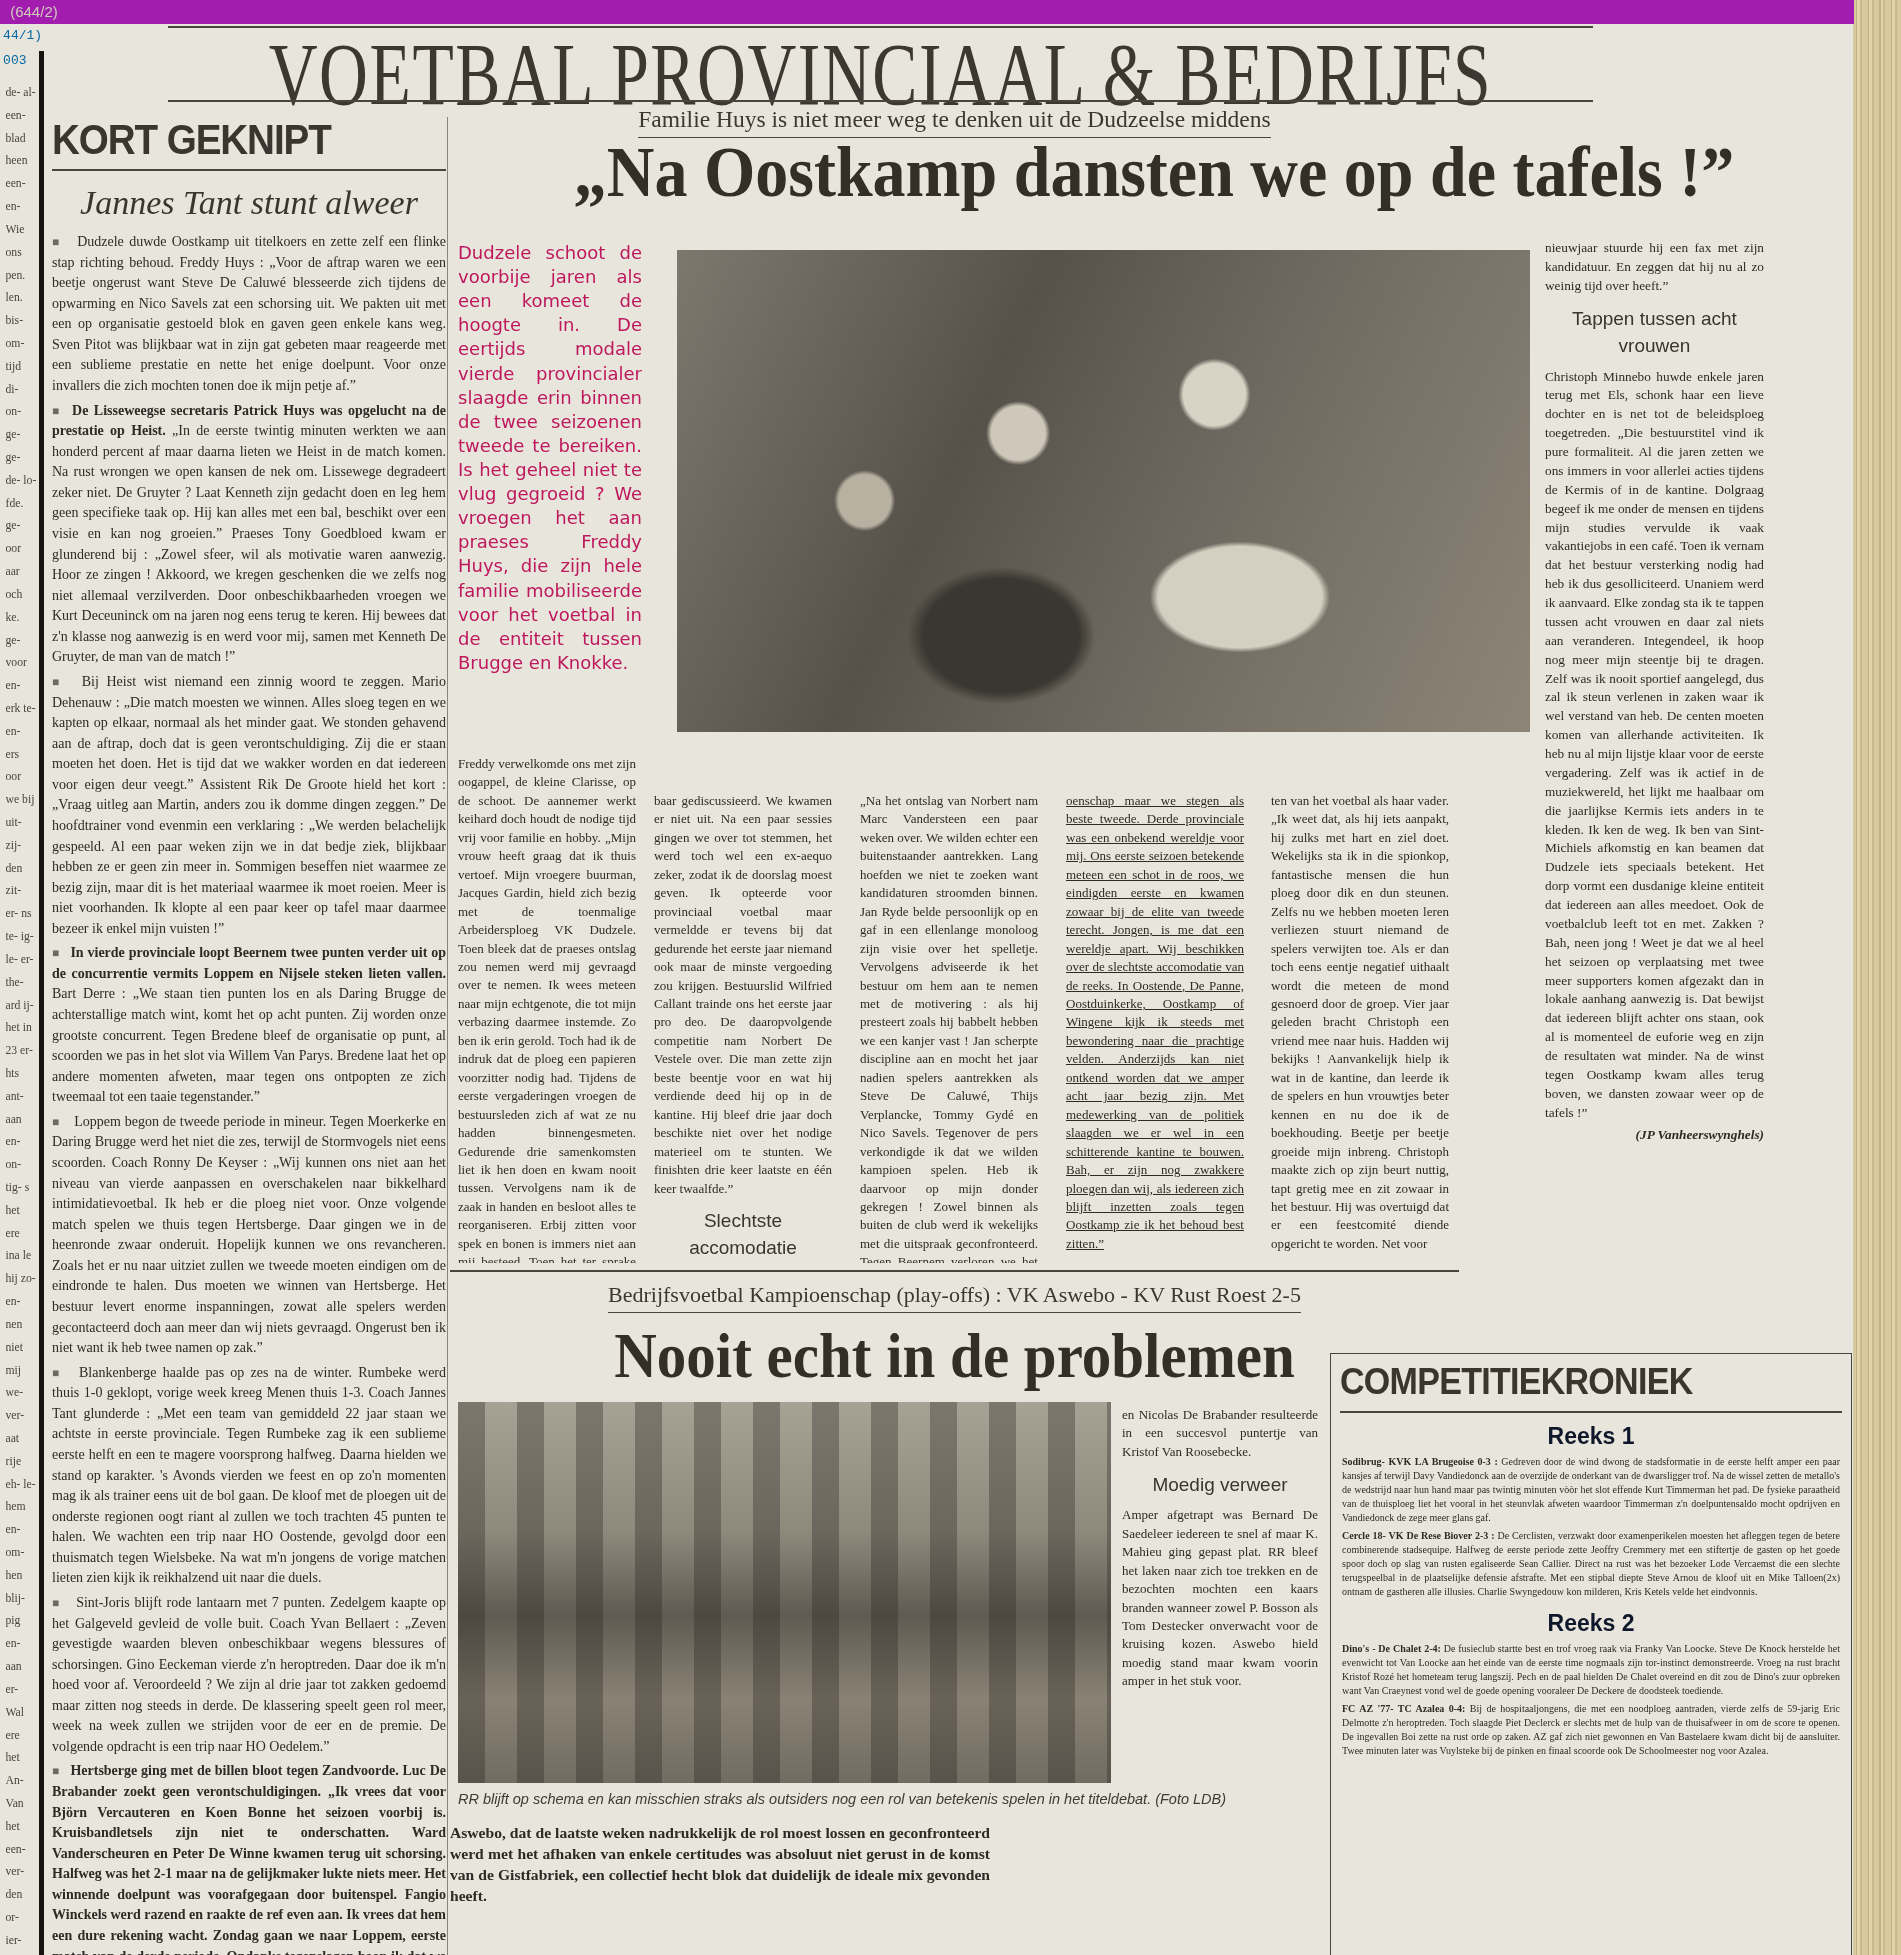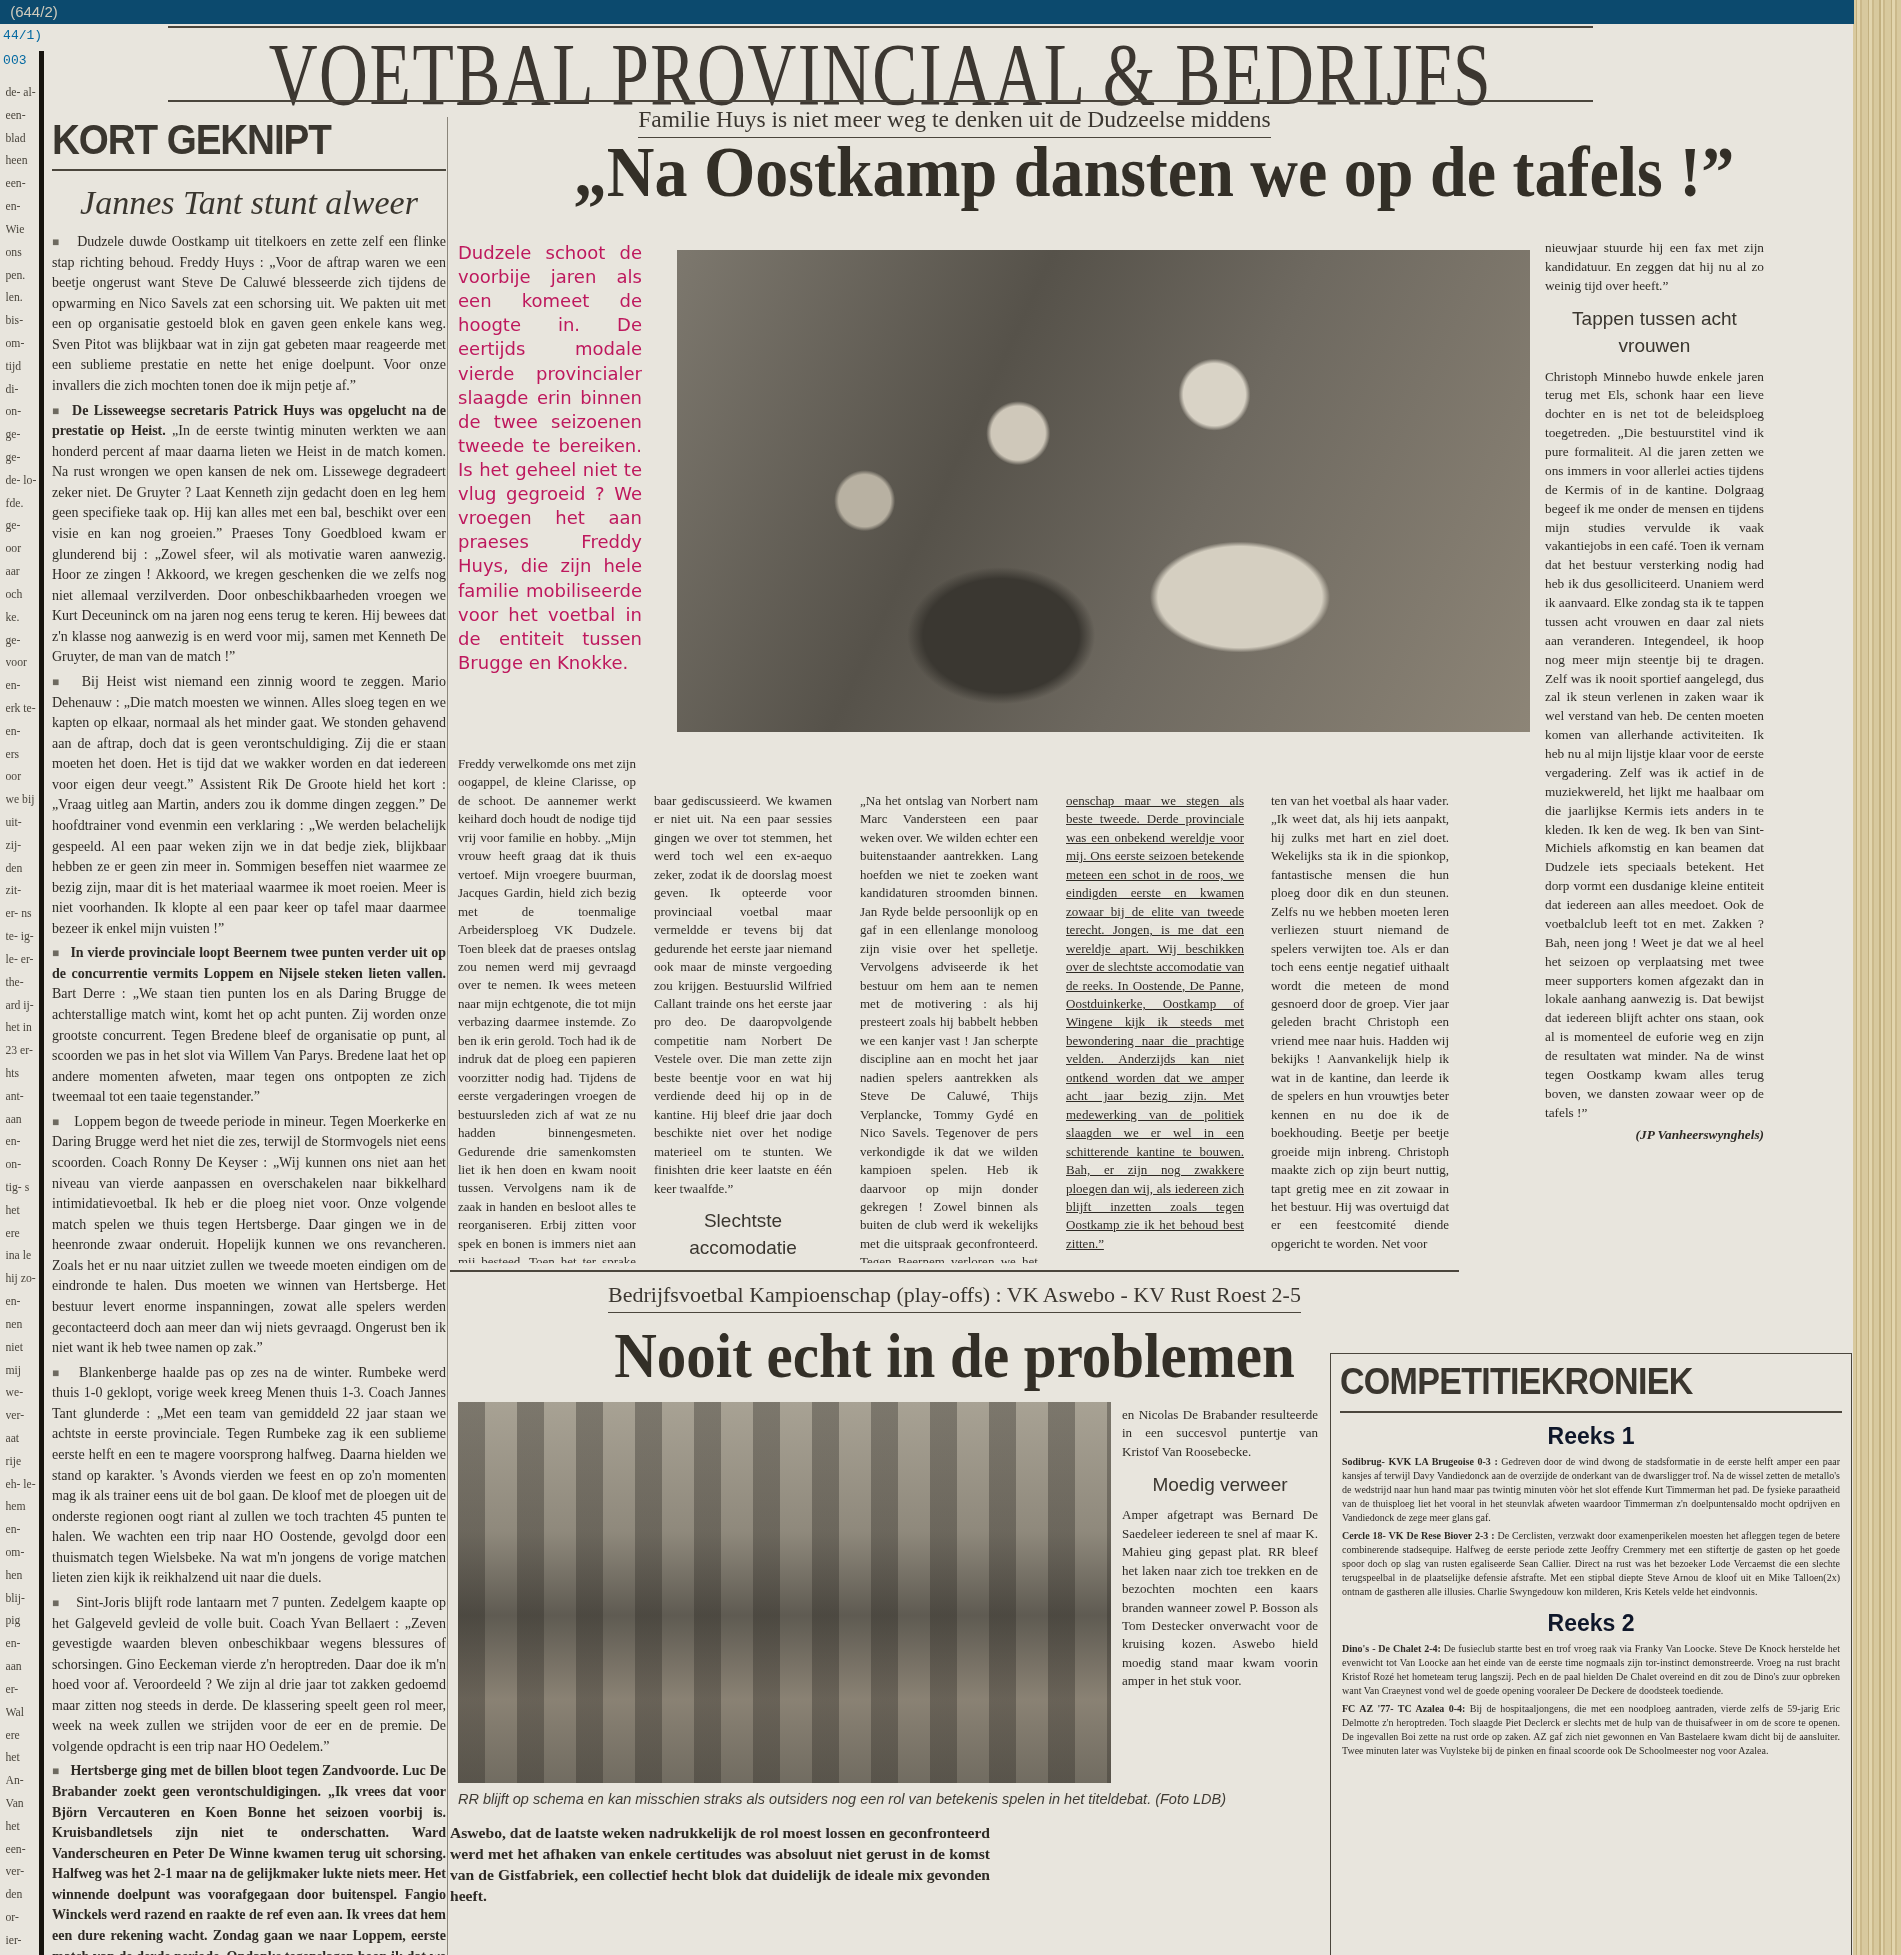--- a/index.html
+++ b/index.html
@@ -1,20 +1,20 @@
 <!DOCTYPE html>
 <html style="font-size:6.3px"><head>
 <meta charset="utf-8">
 <style>
   html,body{margin:0;padding:0;background:#cfcabe;}
   .page{position:relative;width:1902px;height:2572px;background:#e8e5dd;overflow:hidden;
         font-family:"Liberation Serif",serif;color:#2e2a25;}
   .abs{position:absolute;}
   .rule{background:#4a453c;}
-  .topbar{left:0;top:0;width:1854px;height:24px;background:#0c4a6e;}
+  .topbar{left:0;top:0;width:1854px;height:24px;background:#a21caf;}
   .corner{color:#cfcabc;font-family:"Liberation Sans",sans-serif;font-size:15px;margin-left:10.2px;line-height:24px;}
   .edge{right:0;top:0;width:49px;height:2572px;position:absolute;
         background:repeating-linear-gradient(90deg,#d8c99e 0 3.1px,#c2b080 3.1px 4.3px,#e2d5ad 4.3px 7px,#cbb98b 7px 9px,#d8c99e 9px 11.7px);}
   .leftbar{left:39px;top:51px;width:4.7px;height:2471px;background:#17140f;}
   .frag{left:5.5px;top:82px;width:31px;height:2425px;overflow:hidden;font-size:11.7px;line-height:1.95;
         color:#4a453c;word-break:break-word;}
   .mlabel{left:3.1px;font-family:Liberation Mono, monospace;font-size:13px;color:#0369a1;}
   .masthead{left:168px;top:25px;width:1425px;margin:0;font-weight:400;font-size:69px;letter-spacing:1.6px;
             color:#3c3731;text-align:center;transform:scale(.98,1.28);transform-origin:50% 0;white-space:nowrap;}
   .kicker{left:450px;top:106px;width:1009px;text-align:center;}

